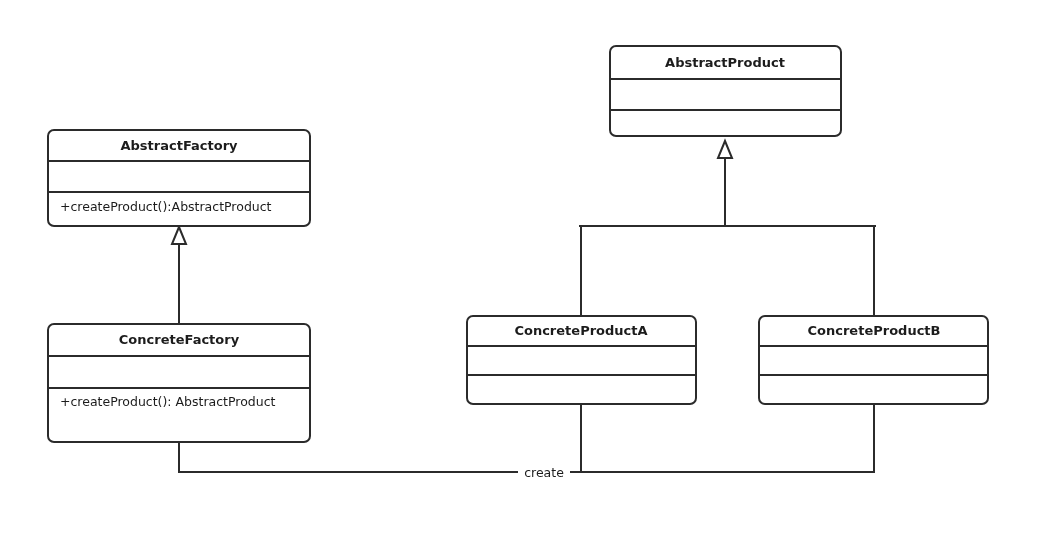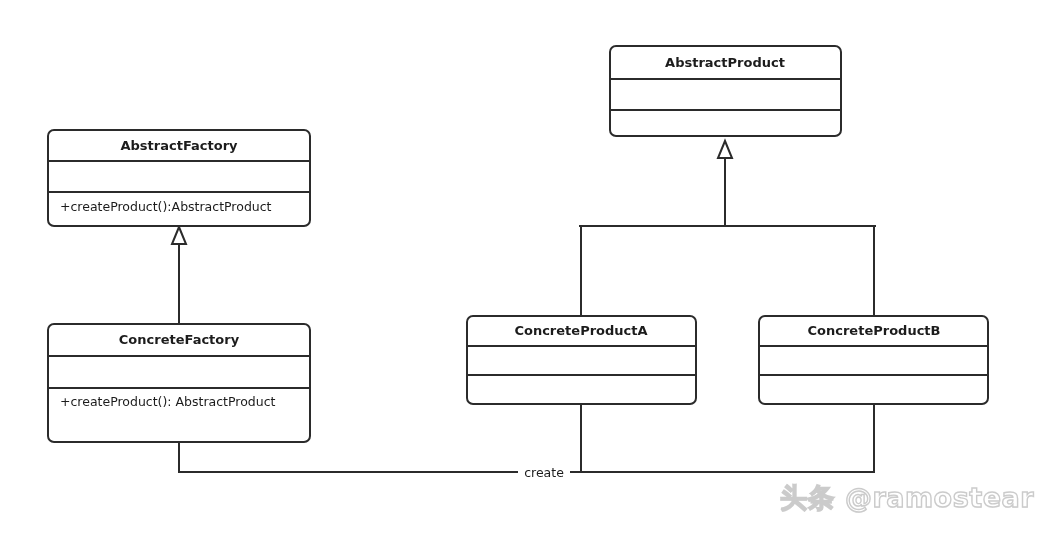--- a/index.html
+++ b/index.html
@@ -152,15 +152,14 @@
 
     <g>
       <rect class="cls-box" x="759" y="316" width="229" height="88" rx="6" ry="6"></rect>
       <line class="cls-divider" x1="759" y1="346" x2="988" y2="346"></line>
       <line class="cls-divider" x1="759" y1="375" x2="988" y2="375"></line>
       <text class="cls-title" x="874" y="331">ConcreteProductB</text>
     </g>
 
   </svg>
 
-  <div class="watermark">头条 @ramostear</div>
 
 </div>
 
 </body></html>

